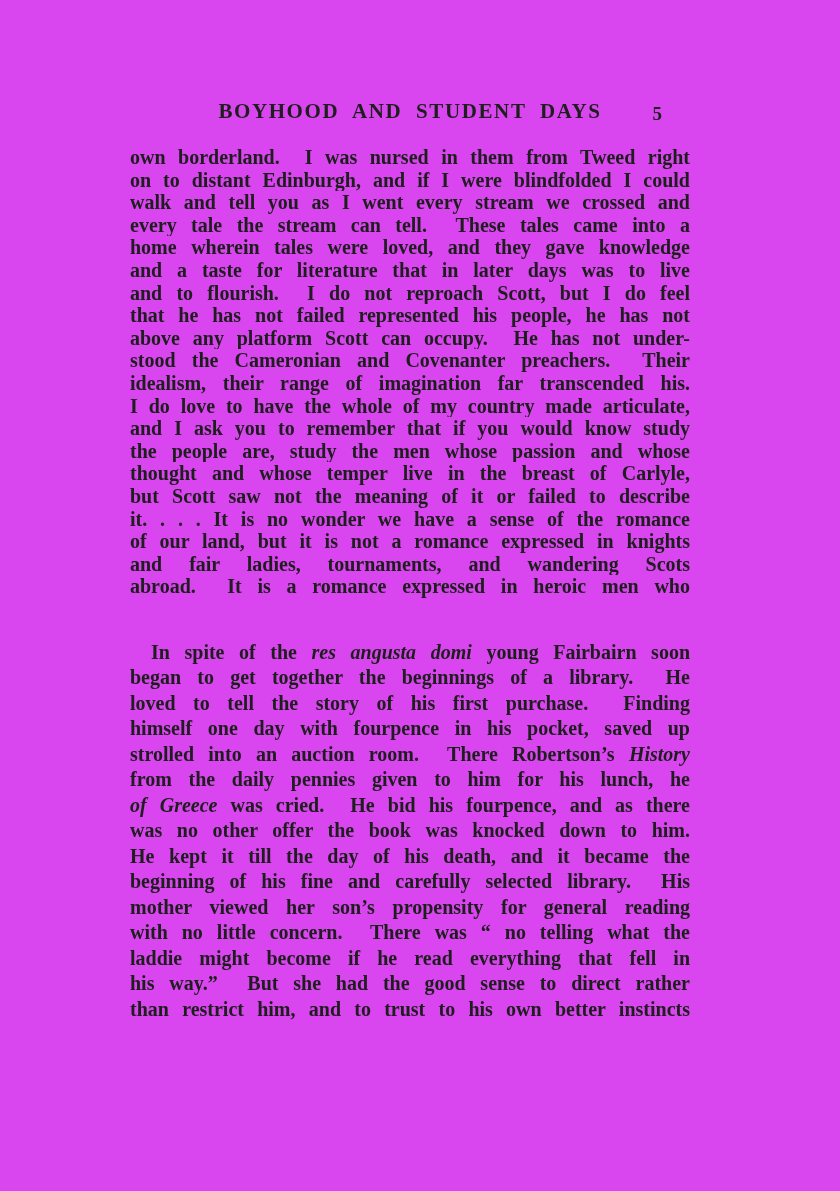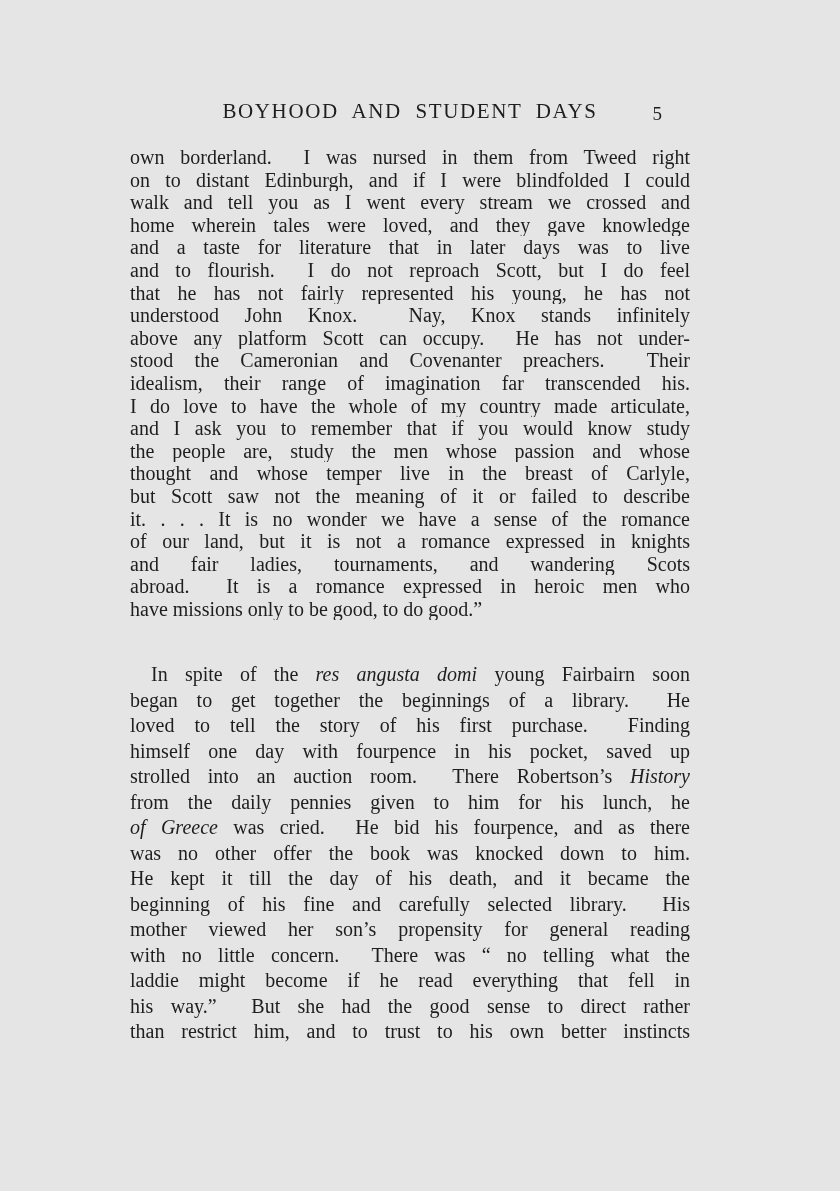--- a/index.html
+++ b/index.html
@@ -56,48 +56,47 @@
   .line.no-justify { text-align-last: left; }
   .line.indent { text-indent: 21px; }
   .para-0 .line { line-height: 22.6px; }
   .para-1 .line { line-height: 25.5px; }
   .para-1 { margin-top: 42px; }
   i { font-style: italic; }
 </style>
 </head>
 <body>
 
-<div class="page" style="background: #e5e5e5; color: rgb(30, 30, 30);">
+<div class="page" style="background: #d946ef; color: rgb(30, 30, 30); font-weight: bold;">
   <div class="running-header">
     <span class="chapter-title">BOYHOOD AND STUDENT DAYS</span>
     <span class="page-number">5</span>
   </div>
   <div class="page-body" id="paragraphs">
       <div class="paragraph para-0">
         <div class="line"><span>own borderland.&nbsp; I was nursed in them from Tweed right</span></div>
         <div class="line"><span>on to distant Edinburgh, and if I were blindfolded I could</span></div>
         <div class="line"><span>walk and tell you as I went every stream we crossed and</span></div>
+        <div class="line"><span>every tale the stream can tell.&nbsp; These tales came into a</span></div>
         <div class="line"><span>home wherein tales were loved, and they gave knowledge</span></div>
         <div class="line"><span>and a taste for literature that in later days was to live</span></div>
         <div class="line"><span>and to flourish.&nbsp; I do not reproach Scott, but I do feel</span></div>
-        <div class="line"><span>that he has not fairly represented his young, he has not</span></div>
-        <div class="line"><span>understood John Knox.&nbsp; Nay, Knox stands infinitely</span></div>
+        <div class="line"><span>that he has not failed represented his people, he has not</span></div>
         <div class="line"><span>above any platform Scott can occupy.&nbsp; He has not under-</span></div>
         <div class="line"><span>stood the Cameronian and Covenanter preachers.&nbsp; Their</span></div>
         <div class="line"><span>idealism, their range of imagination far transcended his.</span></div>
         <div class="line"><span>I do love to have the whole of my country made articulate,</span></div>
         <div class="line"><span>and I ask you to remember that if you would know study</span></div>
         <div class="line"><span>the people are, study the men whose passion and whose</span></div>
         <div class="line"><span>thought and whose temper live in the breast of Carlyle,</span></div>
         <div class="line"><span>but Scott saw not the meaning of it or failed to describe</span></div>
         <div class="line"><span>it. . . . It is no wonder we have a sense of the romance</span></div>
         <div class="line"><span>of our land, but it is not a romance expressed in knights</span></div>
         <div class="line"><span>and fair ladies, tournaments, and wandering Scots</span></div>
         <div class="line"><span>abroad.&nbsp; It is a romance expressed in heroic men who</span></div>
-        <div class="line no-justify"><span>have missions only to be good, to do good.”</span></div>
       </div>
       <div class="paragraph para-1">
         <div class="line indent"><span>In spite of the </span><i>res angusta domi</i><span> young Fairbairn soon</span></div>
         <div class="line"><span>began to get together the beginnings of a library.&nbsp; He</span></div>
         <div class="line"><span>loved to tell the story of his first purchase.&nbsp; Finding</span></div>
         <div class="line"><span>himself one day with fourpence in his pocket, saved up</span></div>
         <div class="line"><span>strolled into an auction room.&nbsp; There Robertson’s </span><i>History</i></div>
         <div class="line"><span>from the daily pennies given to him for his lunch, he</span></div>
         <div class="line"><i>of Greece</i><span> was cried.&nbsp; He bid his fourpence, and as there</span></div>
         <div class="line"><span>was no other offer the book was knocked down to him.</span></div>

